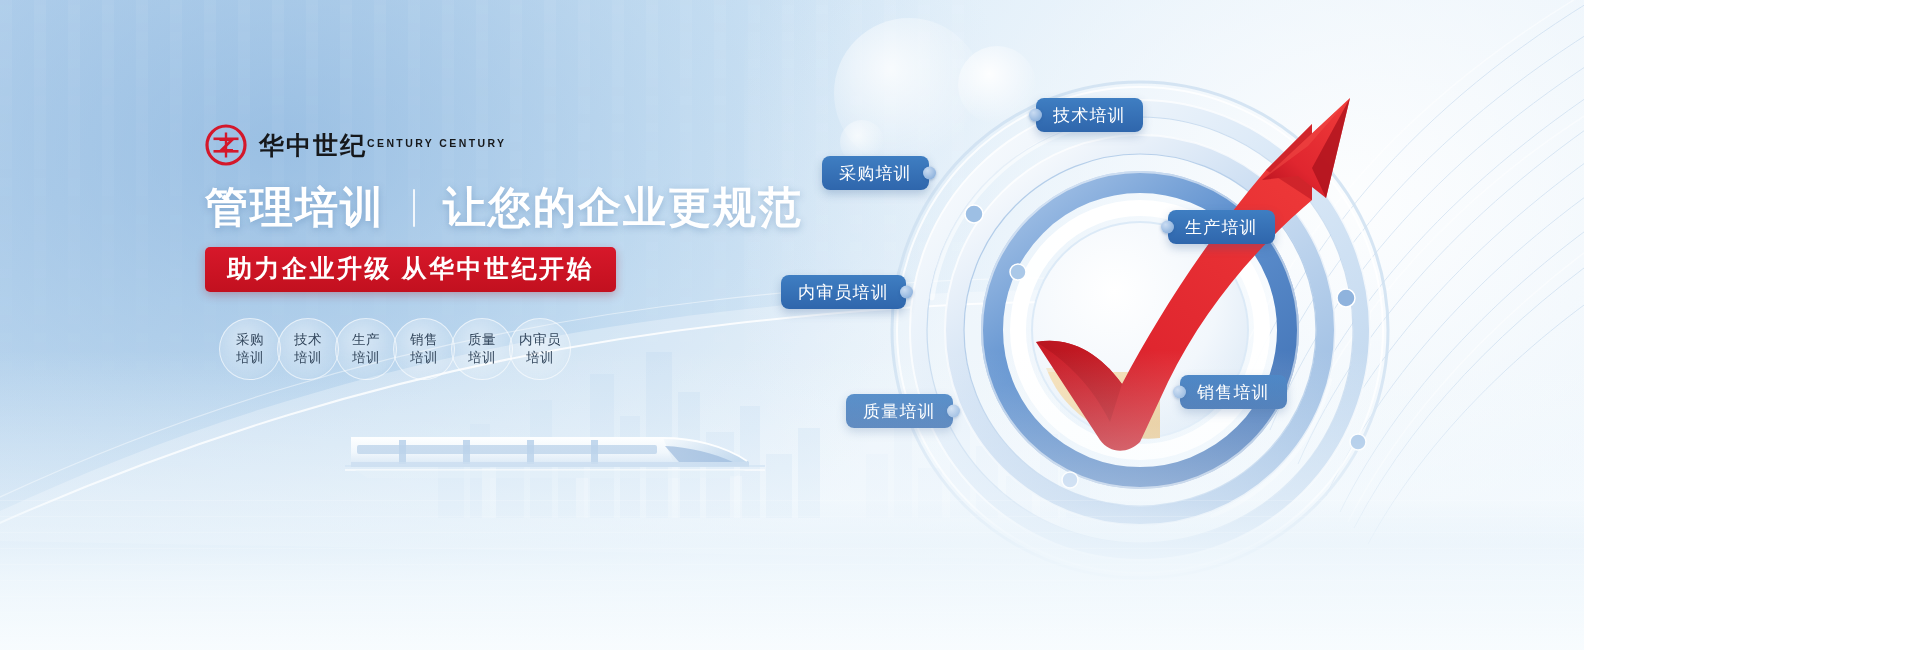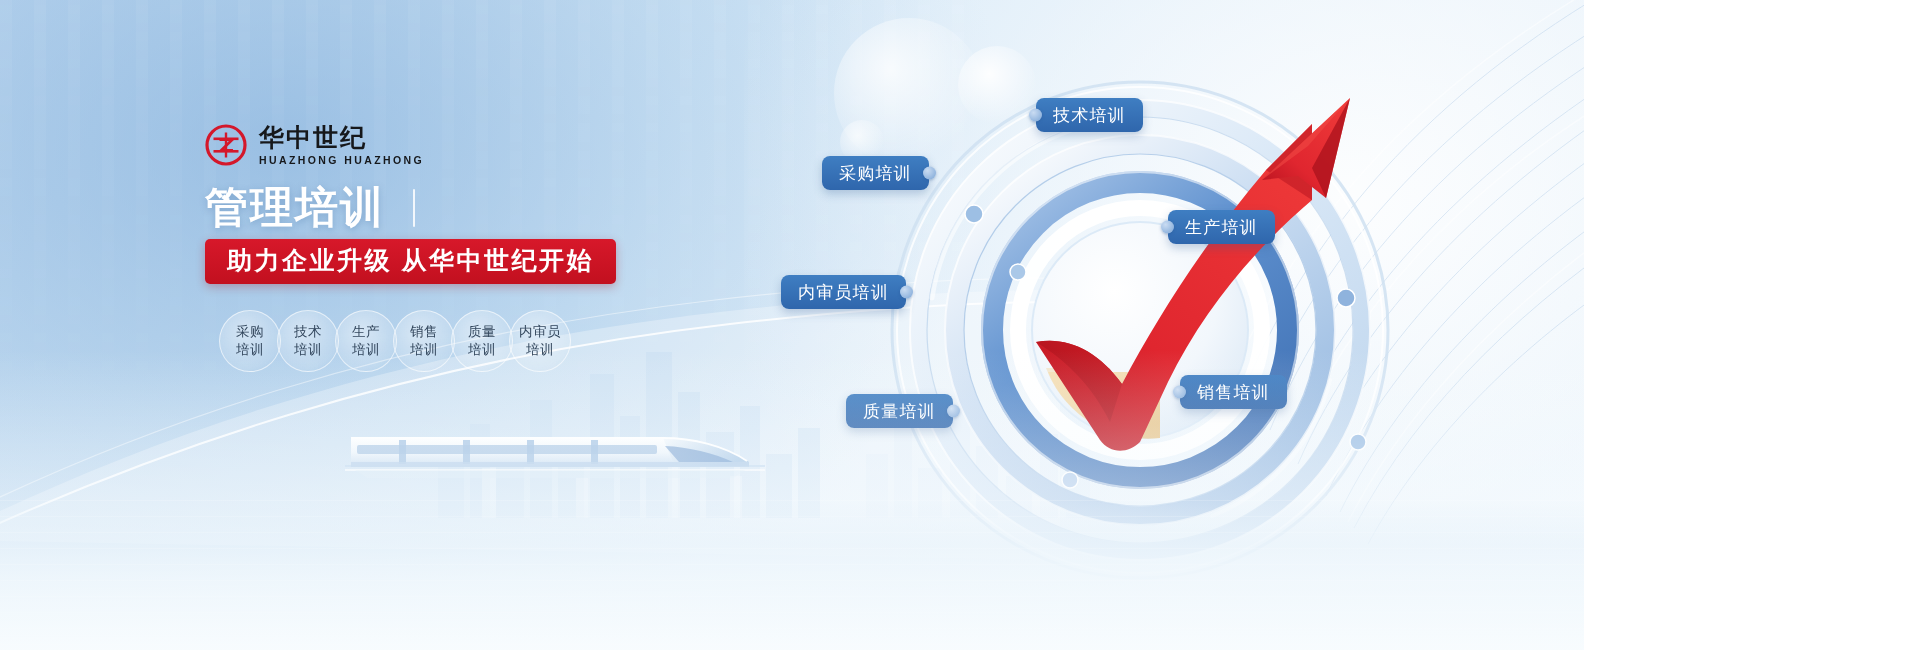--- a/index.html
+++ b/index.html
@@ -57,32 +57,32 @@
   .bk2{right:548px;top:46px;width:78px;height:78px;
     background:radial-gradient(circle at 40% 36%,rgba(255,255,255,.92),rgba(255,255,255,.16) 60%,rgba(255,255,255,0) 72%);}
   .bk3{right:700px;top:120px;width:44px;height:44px;
     background:radial-gradient(circle at 40% 36%,rgba(255,255,255,.70),rgba(255,255,255,0) 72%);}
 
   
   .copy{position:absolute;left:205px;top:124px;width:740px;}
 
   .brand{display:flex;align-items:center;gap:12px;margin-bottom:18px;}
   .brand-mark{width:42px;height:42px;flex:0 0 42px;}
-  .brand-txt{display:flex;flex-direction:column;line-height:1;}
+  .brand-txt{display:flex;line-height:1;}
   .brand-cn{font-size:25px;font-weight:bold;color:#16181b;letter-spacing:2px;
     font-family:"Liberation Sans","DejaVu Sans",sans-serif;}
   .brand-en{font-size:10.5px;font-weight:bold;color:#16181b;letter-spacing:2.4px;margin-top:5px;}
 
   .headline{display:flex;align-items:center;gap:8px;margin-top:4px;}
   .headline .h-main,.headline .h-sub{
     font-size:43px;font-weight:bold;color:#ffffff;letter-spacing:2px;line-height:1.1;
     text-shadow:0 2px 7px rgba(64,110,160,.35);}
   .h-div{display:inline-block;width:2px;height:38px;background:rgba(255,255,255,.85);margin:0 20px;border-radius:1px;}
 
-  .ribbon{display:inline-flex;align-items:center;justify-content:center;margin-top:8px;
+  .ribbon{display:inline-flex;align-items:center;justify-content:center;margin-top:16px;
     background:linear-gradient(180deg,#d7182a 0%,#c2101f 100%);
     border-radius:5px;padding:9px 22px 11px 22px;
     box-shadow:0 3px 10px rgba(160,22,36,.30);}
   .ribbon span{font-size:25px;font-weight:bold;color:#fff;letter-spacing:2.5px;line-height:1;}
 
   .chips{display:flex;align-items:center;margin-top:26px;margin-left:14px;}
   .chip{width:60px;height:60px;border-radius:50%;margin-right:-4px;
     background:radial-gradient(circle at 42% 35%,rgba(255,255,255,.48),rgba(255,255,255,.10) 70%,rgba(255,255,255,0) 78%);
     border:1px solid rgba(255,255,255,.62);
     display:flex;flex-direction:column;align-items:center;justify-content:center;
@@ -307,27 +307,28 @@
         <svg width="42" height="42" viewBox="0 0 42 42">
           <circle cx="21" cy="21" r="19" fill="none" stroke="#d4182b" stroke-width="3.2"></circle>
           <rect x="8.5" y="13.5" width="25" height="2.6" fill="#d4182b"></rect>
           <rect x="8.5" y="26" width="25" height="2.6" fill="#d4182b"></rect>
           <path d="M14.5 15.5 L27.5 15.5 L16 26.5 L28 26.5" fill="none" stroke="#d4182b" stroke-width="2.8" stroke-linejoin="miter"></path>
           <path d="M21 8.5 L21 33.5" stroke="#d4182b" stroke-width="2.4"></path>
         </svg>
       </div>
       <div class="brand-txt">
         <span class="brand-cn">华中世纪</span>
-        <span class="brand-en">HUAZHONG HUAZHONG</span>
+        <span class="brand-en">CENTURY CENTURY</span>
       </div>
     </div>
 
     <div class="headline">
       <span class="h-main">管理培训</span>
       <span class="h-div"></span>
+      <span class="h-sub">让您的企业更规范</span>
     </div>
 
     <div class="ribbon">
       <span>助力企业升级  从华中世纪开始</span>
     </div>
 
     <div class="chips">
       <div class="chip">
         <b>采购</b>
         <b>培训</b>

